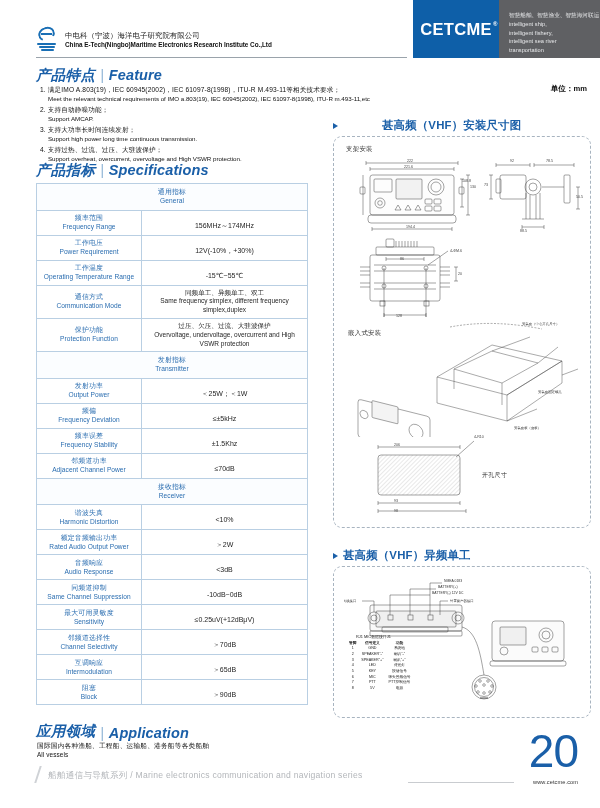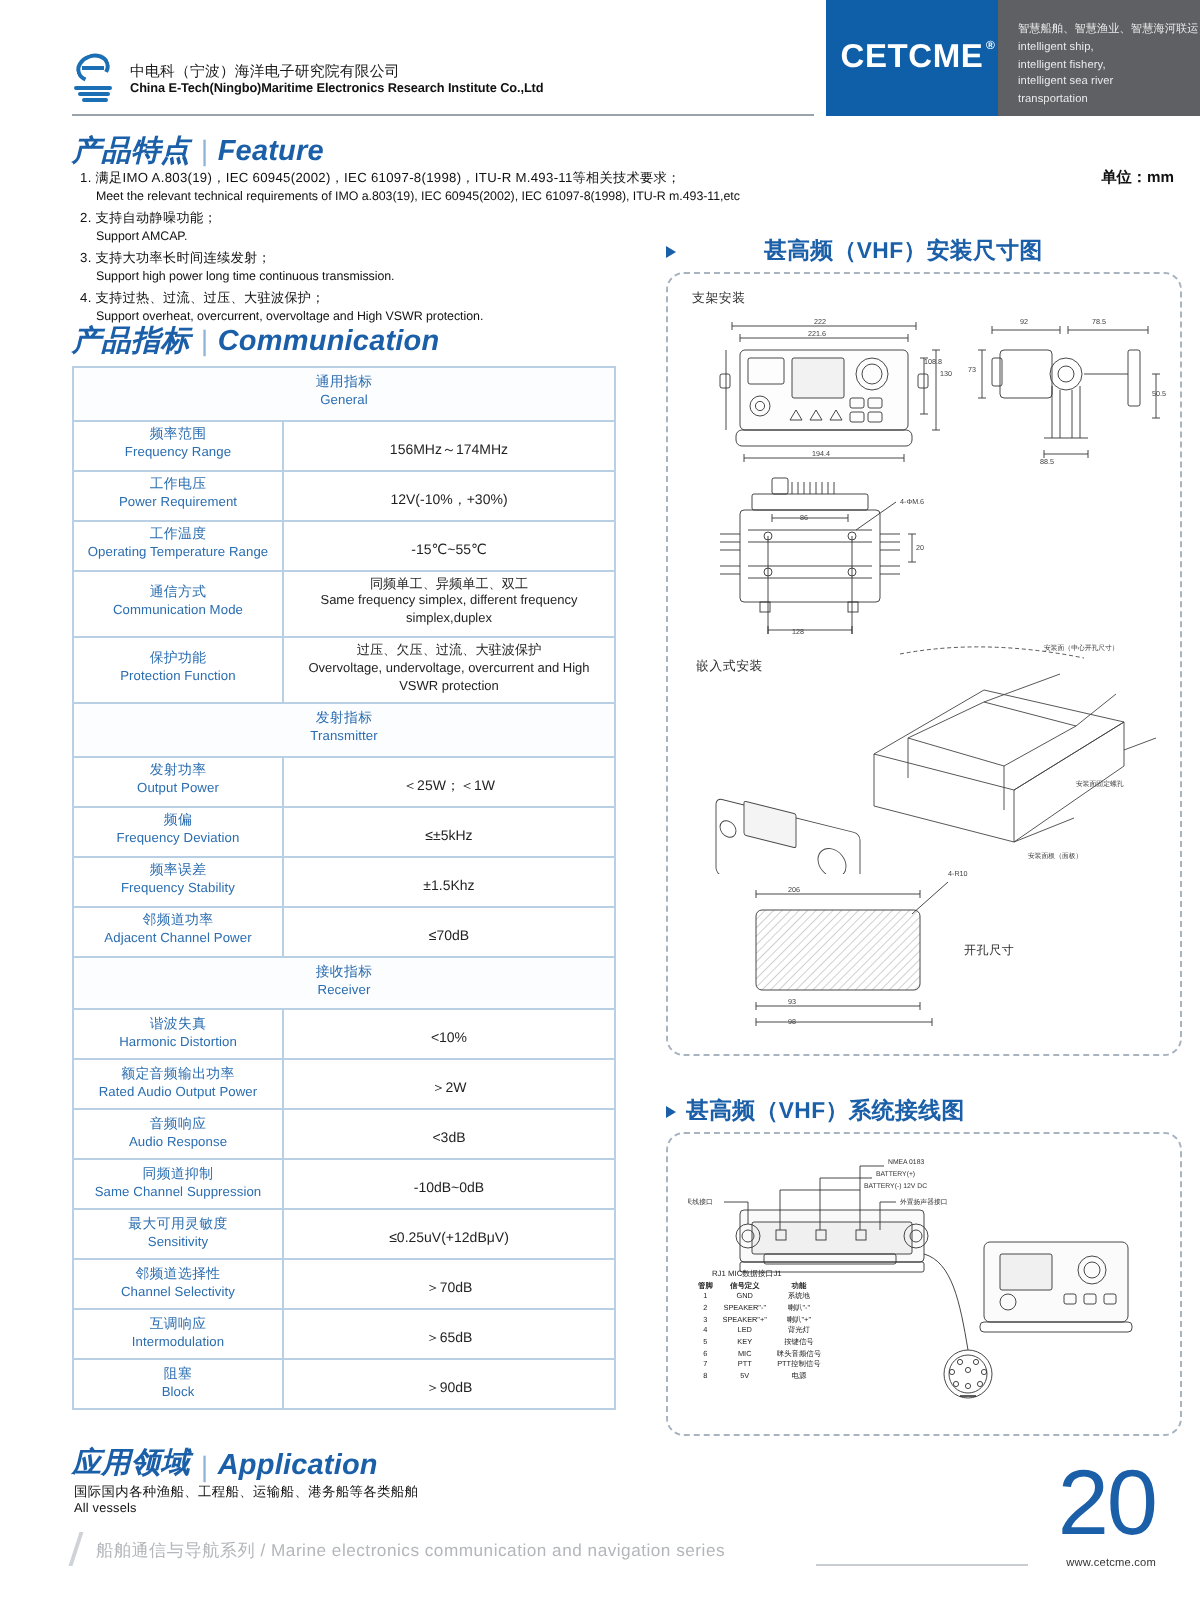--- a/index.html
+++ b/index.html
@@ -170,21 +170,21 @@
       </div>
       <div class="feat-item">
         <div class="feat-cn">4. 支持过热、过流、过压、大驻波保护；</div>
         <div class="feat-en">Support overheat, overcurrent,  overvoltage and High VSWR protection.</div>
       </div>
     </div>
 
   <div class="sec-title spec-head">
     <span class="cn">产品指标</span>
     <span class="bar">|</span>
-    <span class="en">Communication</span>
+    <span class="en">Specifications</span>
   </div>
   <table class="spec-table">
     <tbody id="spec-body">
         <tr>
           <td class="group" colspan="2">
             <span class="cn-l">通用指标</span>
             <span class="en-l">General</span>
           </td>
         </tr>
         <tr>
@@ -499,21 +499,21 @@
     </svg>
     <div class="dim-txt" style="left:60px; top:306px;">206</div>
     <div class="dim-txt" style="left:140px; top:298px;">4-R10</div>
     <div class="dim-txt" style="left:60px; top:362px;">93</div>
     <div class="dim-txt" style="left:60px; top:372px;">98</div>
     <div class="panel-sub" style="left:148px; top:334px; font-size:6px;">开孔尺寸</div>
   </div>
 
   <div class="panel-title" style="left:333px; top:548px;">
     <span class="tri"></span>
-    <span class="txt">甚高频（VHF）系统接线图</span>
+    <span class="txt">甚高频（VHF）异频单工</span>
   </div>
   <div class="dash-panel" style="left:333px; top:566px; width:258px; height:152px;">
 
     <svg class="dwg" style="left:10px; top:4px;" width="240" height="148">
       <g stroke="#333" stroke-width="0.45" fill="none">
 
         <rect x="26" y="34" width="92" height="26" rx="2" fill="#fafafa"></rect>
         <rect x="32" y="40" width="80" height="16" rx="1" fill="#f0f0f0"></rect>
         <circle cx="30" cy="47" r="6"></circle>
           <circle cx="114" cy="47" r="6"></circle>

